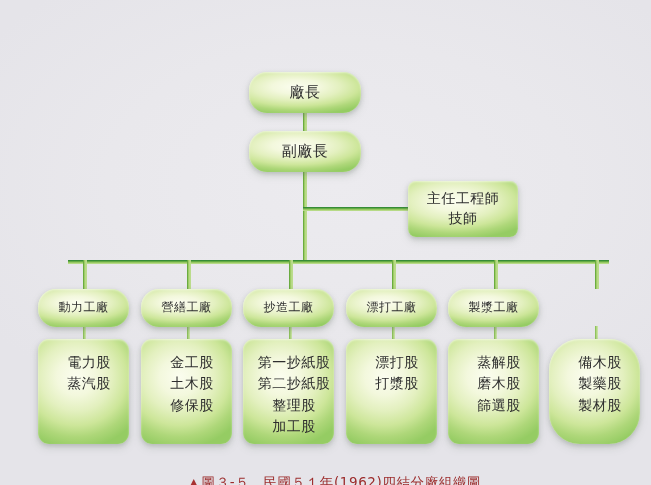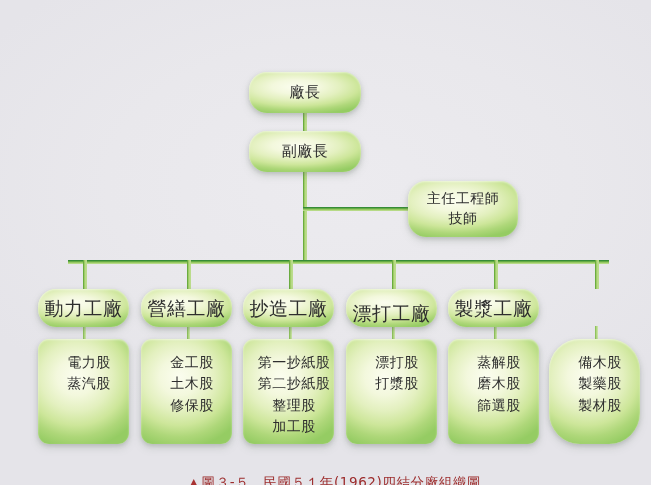--- a/index.html
+++ b/index.html
@@ -46,21 +46,21 @@
     position: absolute;
     z-index: 2;
     box-sizing: border-box;
     display: flex;
     align-items: center;
     justify-content: center;
     text-align: center;
     color: #2e2e2e;
     line-height: 1.42;
     letter-spacing: 0.5px;
-    border-radius: 18px;
+    border-radius: 8px;
     background:
       radial-gradient(ellipse 82% 68% at 42% 36%,
         #fbfdef 0%,
         #f3f8dd 26%,
         #e3f0bf 48%,
         #cde69a 68%,
         #aed779 84%,
         #95cc63 100%);
     box-shadow:
       0 2px 4px rgba(120,130,120,0.30),
@@ -71,21 +71,21 @@
   .node-sub  { border-radius: 11px; align-items: flex-start; }
 
   .node-label {
     display: block;
     width: 100%;
     white-space: pre-line;
   }
   .lvl1 .node-label { font-size: 15px; }
   .lvl2 .node-label { font-size: 15px; }
   .lvl-eng .node-label { font-size: 14px; }
-  .lvl-dept .node-label { font-size: 19px; }
+  .lvl-dept .node-label { font-size: 12px; }
   .node-sub .node-label {
     font-size: 14px;
     line-height: 1.52;
     padding-top: 13px;
     margin-left: 11px;
   }
 
   
   #caption {
     position: absolute;
@@ -148,21 +148,21 @@
 
   <div class="node node-pill lvl-dept" style="left:38px; top:289px; width:91px; height:38px;">
     <span class="node-label">動力工廠</span>
   </div>
   <div class="node node-pill lvl-dept" style="left:141px; top:289px; width:91px; height:38px;">
     <span class="node-label">營繕工廠</span>
   </div>
   <div class="node node-pill lvl-dept" style="left:243px; top:289px; width:91px; height:38px;">
     <span class="node-label">抄造工廠</span>
   </div>
-  <div class="node node-pill lvl-dept" style="left:346px; top:289px; width:91px; height:38px;align-items:flex-end;">
+  <div class="node node-pill lvl-dept" style="left:346px; top:289px; width:91px; height:38px;">
     <span class="node-label">漂打工廠</span>
   </div>
   <div class="node node-pill lvl-dept" style="left:448px; top:289px; width:91px; height:38px;">
     <span class="node-label">製漿工廠</span>
   </div>
 
   <div class="node node-sub" style="left:38px; top:339px; width:91px; height:105px;">
     <span class="node-label">電力股
 蒸汽股</span>
   </div>

